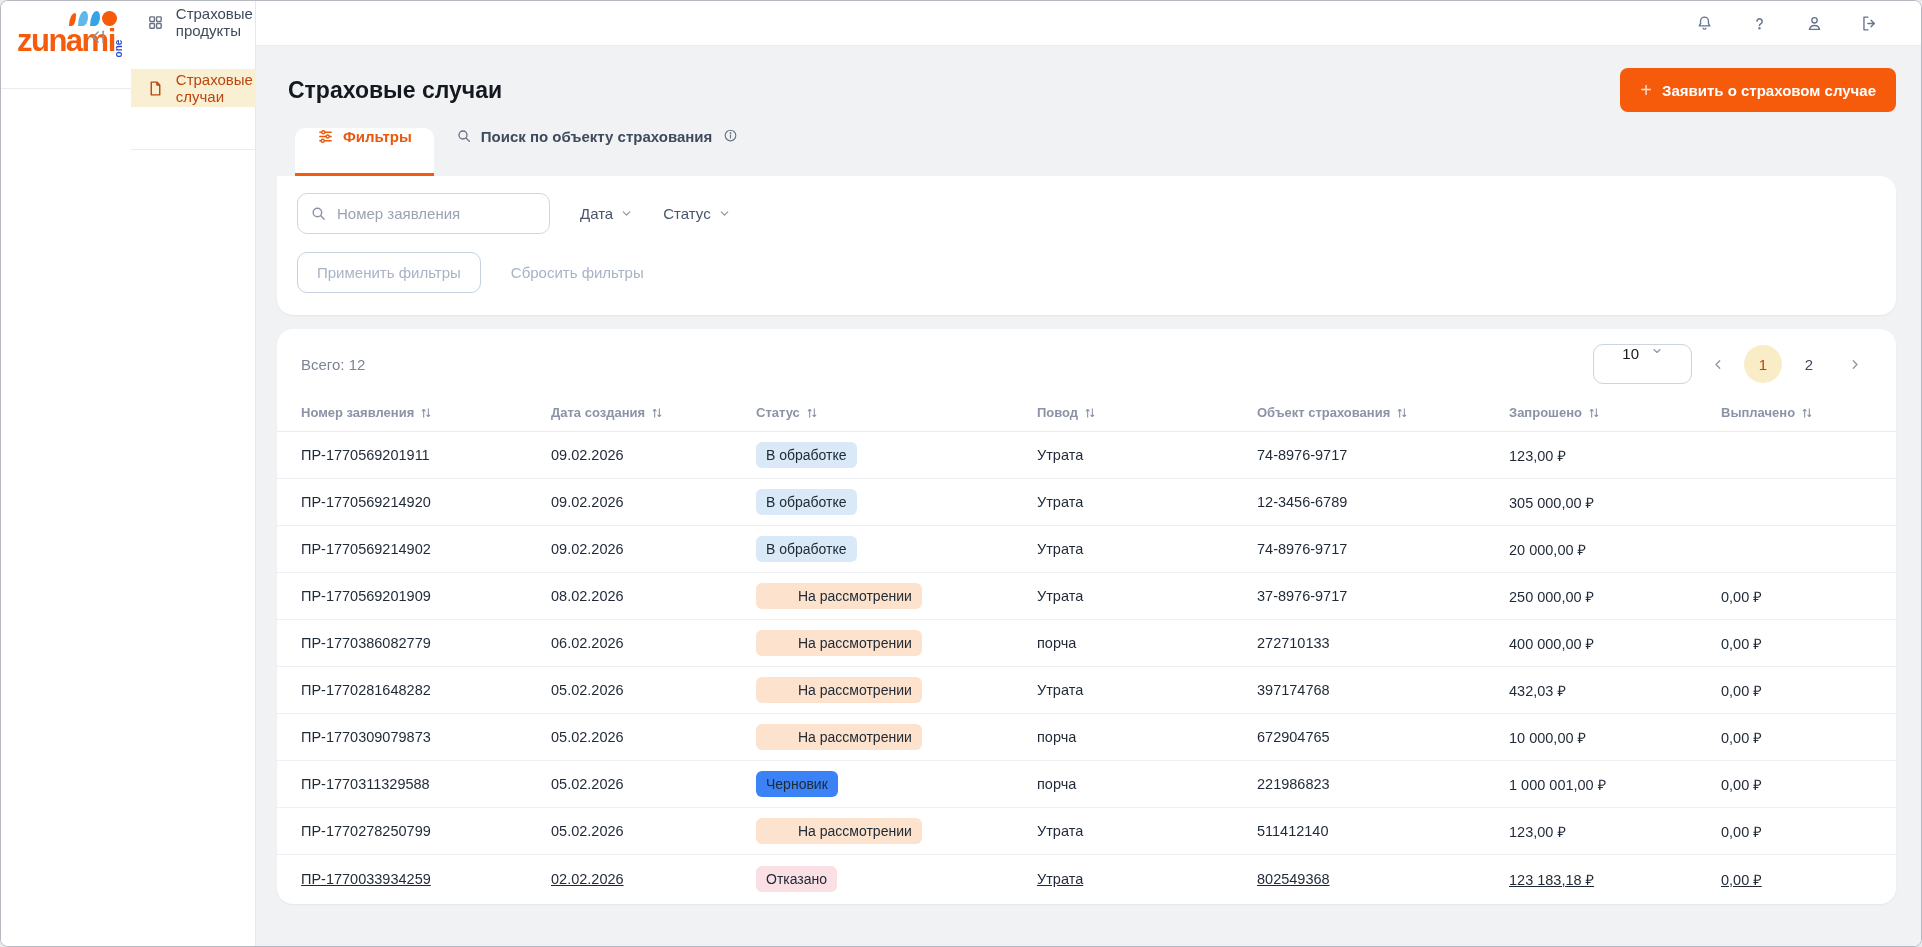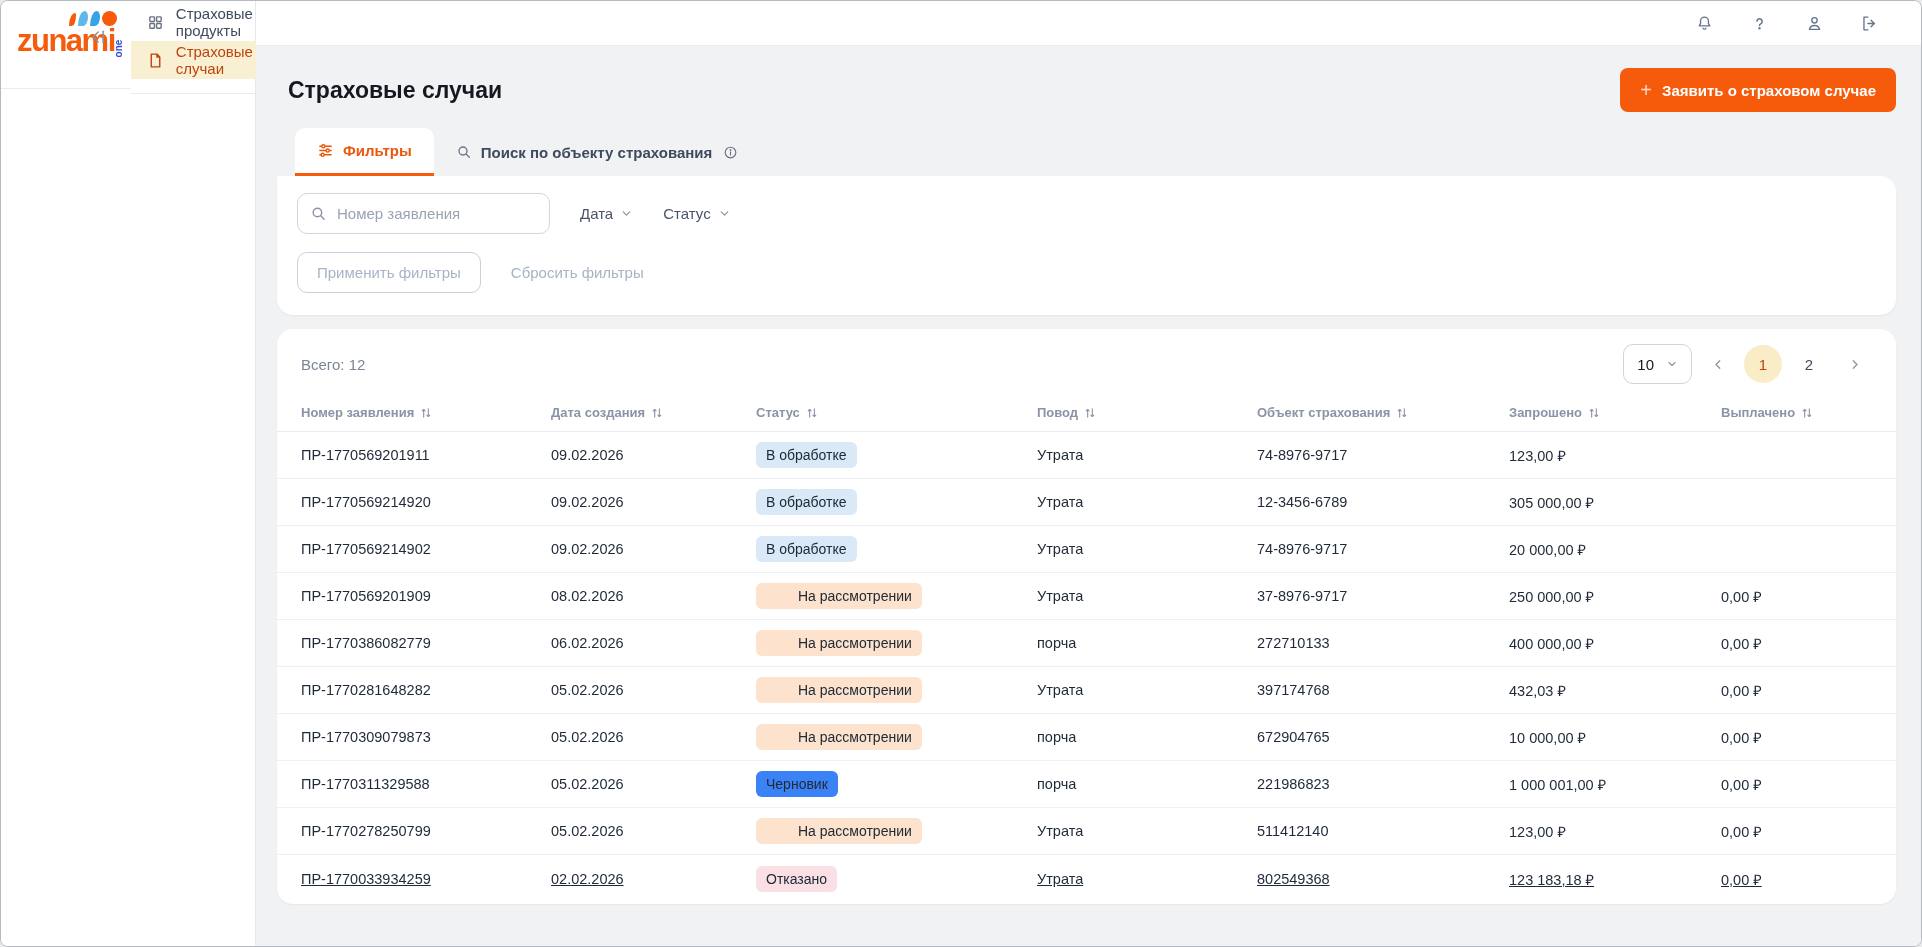--- a/index.html
+++ b/index.html
@@ -31,21 +31,21 @@
   .main{flex:1;display:flex;flex-direction:column;background:#f1f2f4;min-width:0;}
   .topbar{height:45px;flex:none;background:#fff;border-bottom:1px solid #e9ebef;display:flex;justify-content:flex-end;align-items:center;gap:36px;padding:0 42px;}
   .topbar .tb-icon{color:#64748b;display:flex;cursor:pointer;background:none;border:none;}
   .content{flex:1;padding:18px 25px 0 21px;overflow:hidden;}
   .page-head{display:flex;justify-content:space-between;align-items:center;padding:4px 0 2px 11px;margin-bottom:14px;}
   .page-title{font-size:23px;font-weight:700;color:#14181f;}
   .report-btn{display:flex;align-items:center;gap:10px;background:#f65a0b;color:#fff;border:none;border-radius:8px;height:44px;padding:0 20px;font-size:15px;font-weight:700;cursor:pointer;font-family:inherit;}
   .report-btn .plus{color:#ffd9c2;font-size:20px;font-weight:400;line-height:1;}
   
   .tabs{display:flex;align-items:stretch;padding-left:18px;height:48px;}
-  .tab{display:flex;align-items:center;gap:9px;padding:0 22px;font-size:15px;font-weight:700;cursor:pointer;border:none;background:transparent;font-family:inherit;}
+  .tab{display:flex;align-items:flex-start;gap:9px;padding:0 22px;font-size:15px;font-weight:700;cursor:pointer;border:none;background:transparent;font-family:inherit;}
   .tab.active{background:#fff;border-radius:10px 10px 0 0;color:#ea580c;border-bottom:3px solid #f65a0b;}
   .tab.inactive{color:#3f4a5c;}
   .tab .t-icon{display:flex;}
   .info-icon{color:#6a7382;display:flex;margin-left:2px;}
   
   .filter-card{background:#fff;border-radius:0 16px 16px 16px;box-shadow:0 1px 2px rgba(16,24,40,.05);padding:17px 20px 22px;}
   .filter-row{display:flex;align-items:center;gap:30px;}
   .search-box{display:flex;align-items:center;gap:10px;width:253px;height:41px;border:1px solid #cfd6e0;border-radius:10px;padding:0 12px;background:#fff;}
   .search-box svg{flex:none;color:#8b93a5;}
   .search-box input{border:none;outline:none;font-size:15px;color:#1f2937;width:100%;font-family:inherit;}
@@ -53,21 +53,21 @@
   .dd{display:flex;align-items:center;gap:7px;font-size:15px;color:#4a5568;cursor:pointer;background:none;border:none;font-family:inherit;}
   .dd svg{color:#8b93a5;}
   .filter-actions{display:flex;align-items:center;gap:30px;margin-top:18px;}
   .apply-btn{border:1px solid #c7d0de;background:#fff;color:#a8b3c5;border-radius:10px;height:41px;padding:0 19px;font-size:15px;cursor:pointer;font-family:inherit;}
   .reset-btn{background:none;border:none;color:#a8b3c5;font-size:15px;cursor:pointer;font-family:inherit;}
   
   .table-card{background:#fff;border-radius:16px;box-shadow:0 1px 2px rgba(16,24,40,.05);margin-top:14px;padding-bottom:2px;}
   .table-top{display:flex;justify-content:space-between;align-items:center;padding:15px 24px 10px;}
   .total{color:#7c8595;font-size:15px;}
   .pager{display:flex;align-items:center;gap:8px;}
-  .page-size{display:flex;align-items:center;gap:12px;border:1px solid #ccd4e0;border-radius:10px;height:40px;padding:0 13px;font-size:15px;color:#14181f;cursor:pointer;background:#fff;font-family:inherit;}
+  .page-size{display:flex;gap:12px;border:1px solid #ccd4e0;border-radius:10px;height:40px;padding:0 28px;font-size:15px;color:#14181f;cursor:pointer;background:#fff;font-family:inherit;}
   .page-size svg{color:#8b93a5;}
   .pg-nav{width:36px;height:36px;border:none;background:none;display:flex;align-items:center;justify-content:center;color:#8b93a5;cursor:pointer;}
   .pg-num{width:38px;height:38px;border-radius:50%;border:none;background:none;display:flex;align-items:center;justify-content:center;font-size:15px;color:#3f4a5c;cursor:pointer;font-family:inherit;}
   .pg-num.active{background:#f9edc7;color:#c2410c;}
   .grid-cols{display:grid;grid-template-columns:250px 205px 281px 220px 252px 212px 1fr;padding:0 24px;align-items:center;}
   .thead{height:38px;border-bottom:1px solid #e9ebee;color:#8b93a5;font-size:13px;font-weight:700;}
   .th{display:flex;align-items:center;gap:5px;}
   .sort-icon{display:flex;color:#8b93a5;}
   .trow{height:47px;border-bottom:1px solid #eef0f3;font-size:14.5px;color:#1f2937;}
   .trow:last-child{border-bottom:none;text-decoration:underline;}
@@ -94,21 +94,21 @@
         <span class="logo-text">zunami</span>
         <span class="logo-one">one</span>
       </div>
       <button class="collapse-btn">
         <svg width="20" height="20" viewBox="0 0 24 24" fill="none" stroke="currentColor" stroke-width="1.8" stroke-linecap="round" stroke-linejoin="round">
           <path d="M15 6l-6 6 6 6" transform="translate(-4,0)"></path>
             <line x1="17" y1="5" x2="17" y2="19"></line>
         </svg>
       </button>
     </div>
-    <nav class="menu" style="padding-top:2px;">
+    <nav class="menu" style="padding-top:2px;gap:28px;">
       <div class="menu-item">
         <span class="mi-icon">
           <svg width="17" height="17" viewBox="0 0 24 24" fill="none" stroke="currentColor" stroke-width="2" stroke-linejoin="round">
             <rect x="4" y="4" width="6.5" height="6.5" rx="1"></rect>
               <rect x="13.5" y="4" width="6.5" height="6.5" rx="1"></rect>
             <rect x="4" y="13.5" width="6.5" height="6.5" rx="1"></rect>
               <rect x="13.5" y="13.5" width="6.5" height="6.5" rx="1"></rect>
           </svg>
         </span>
         <span>Страховые продукты</span>

